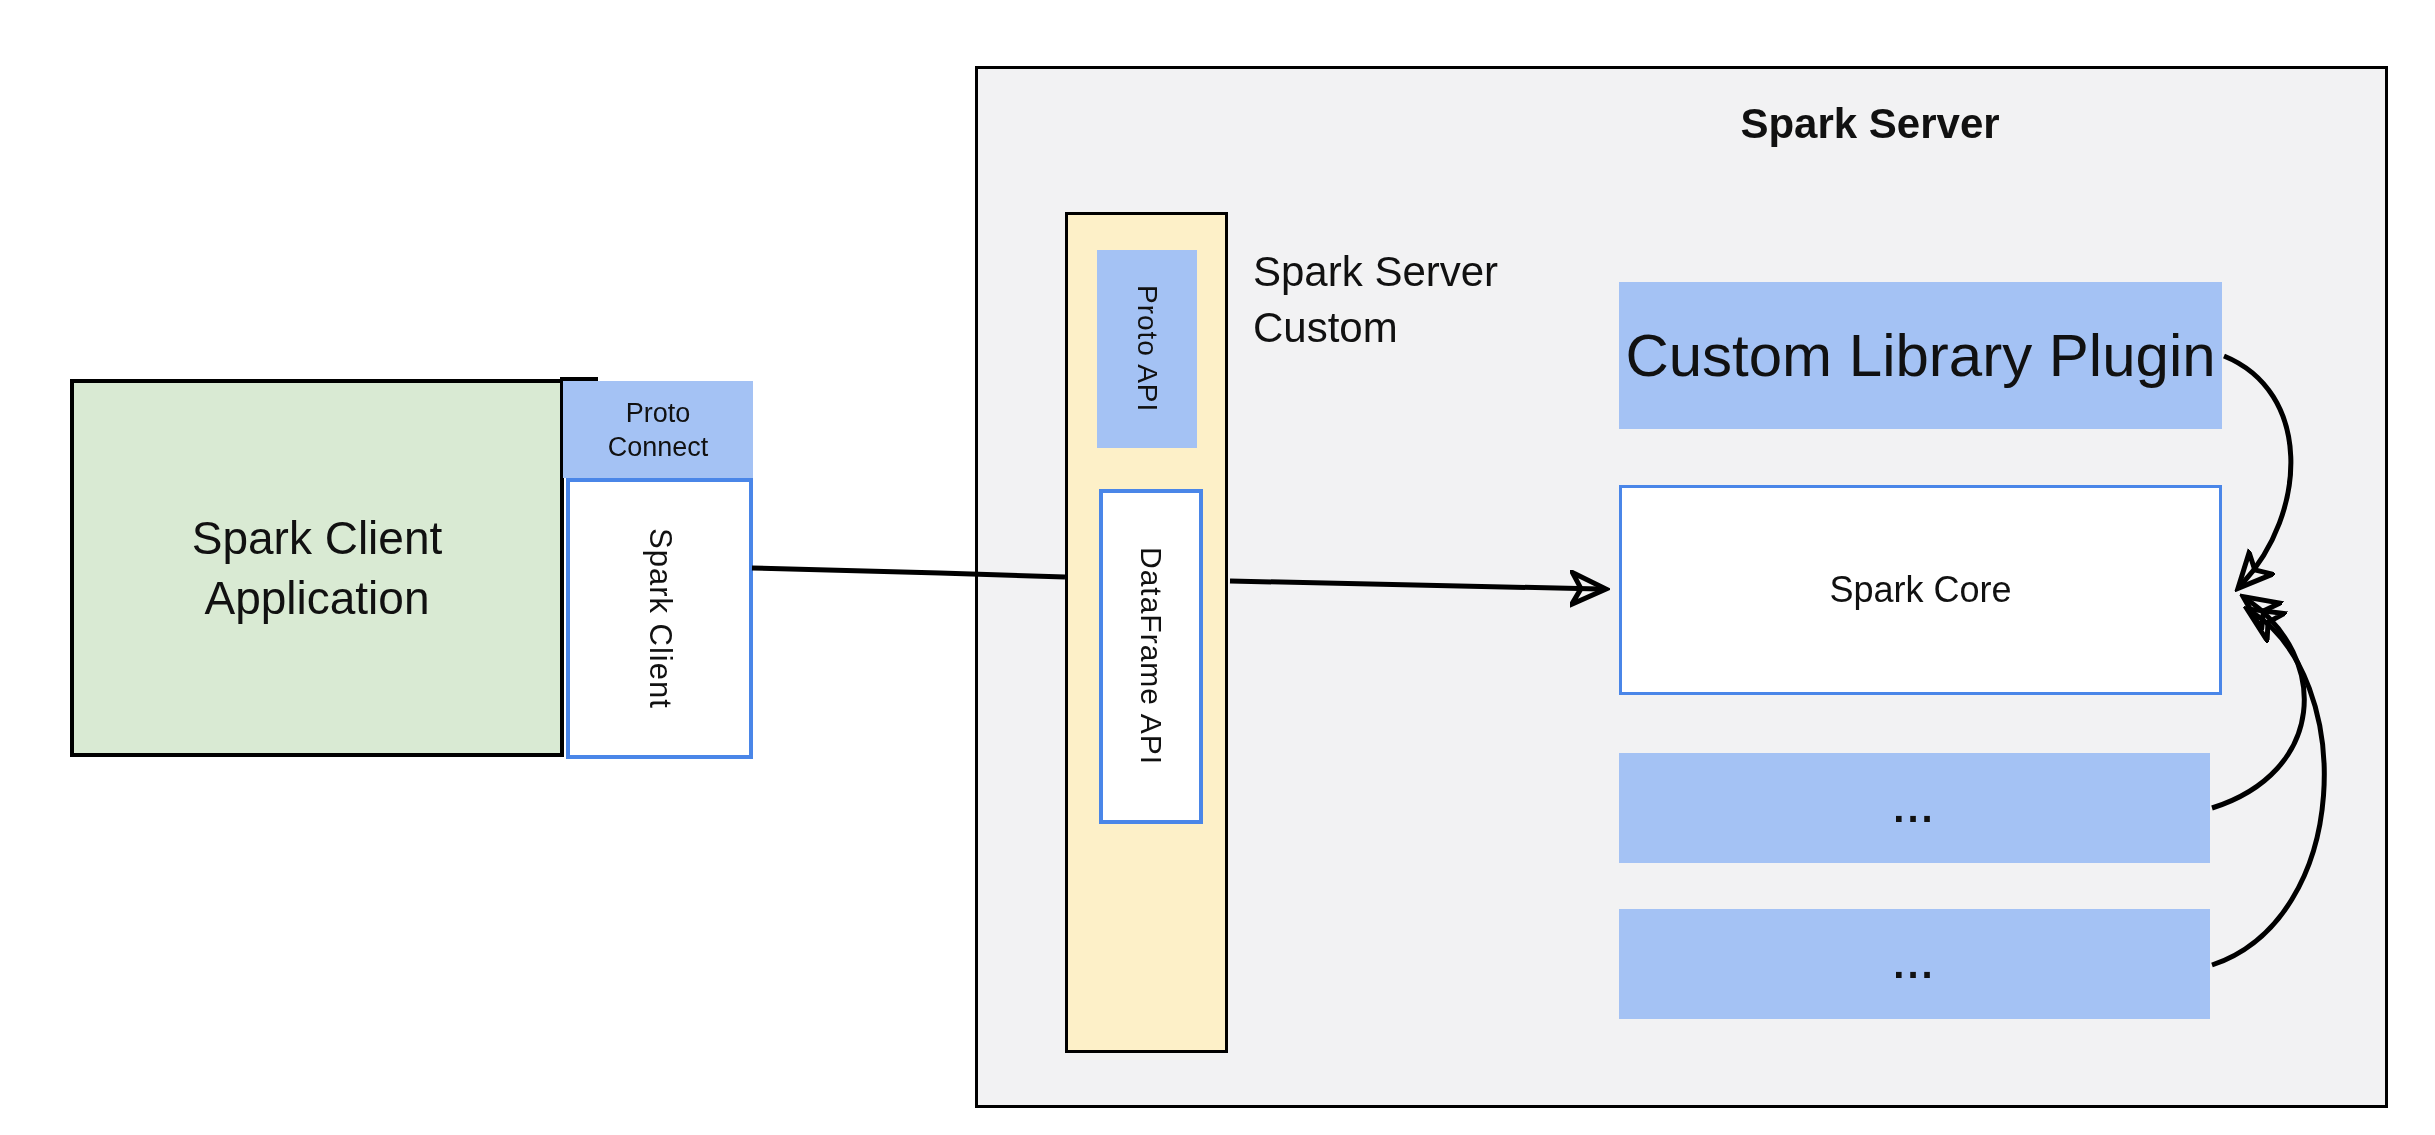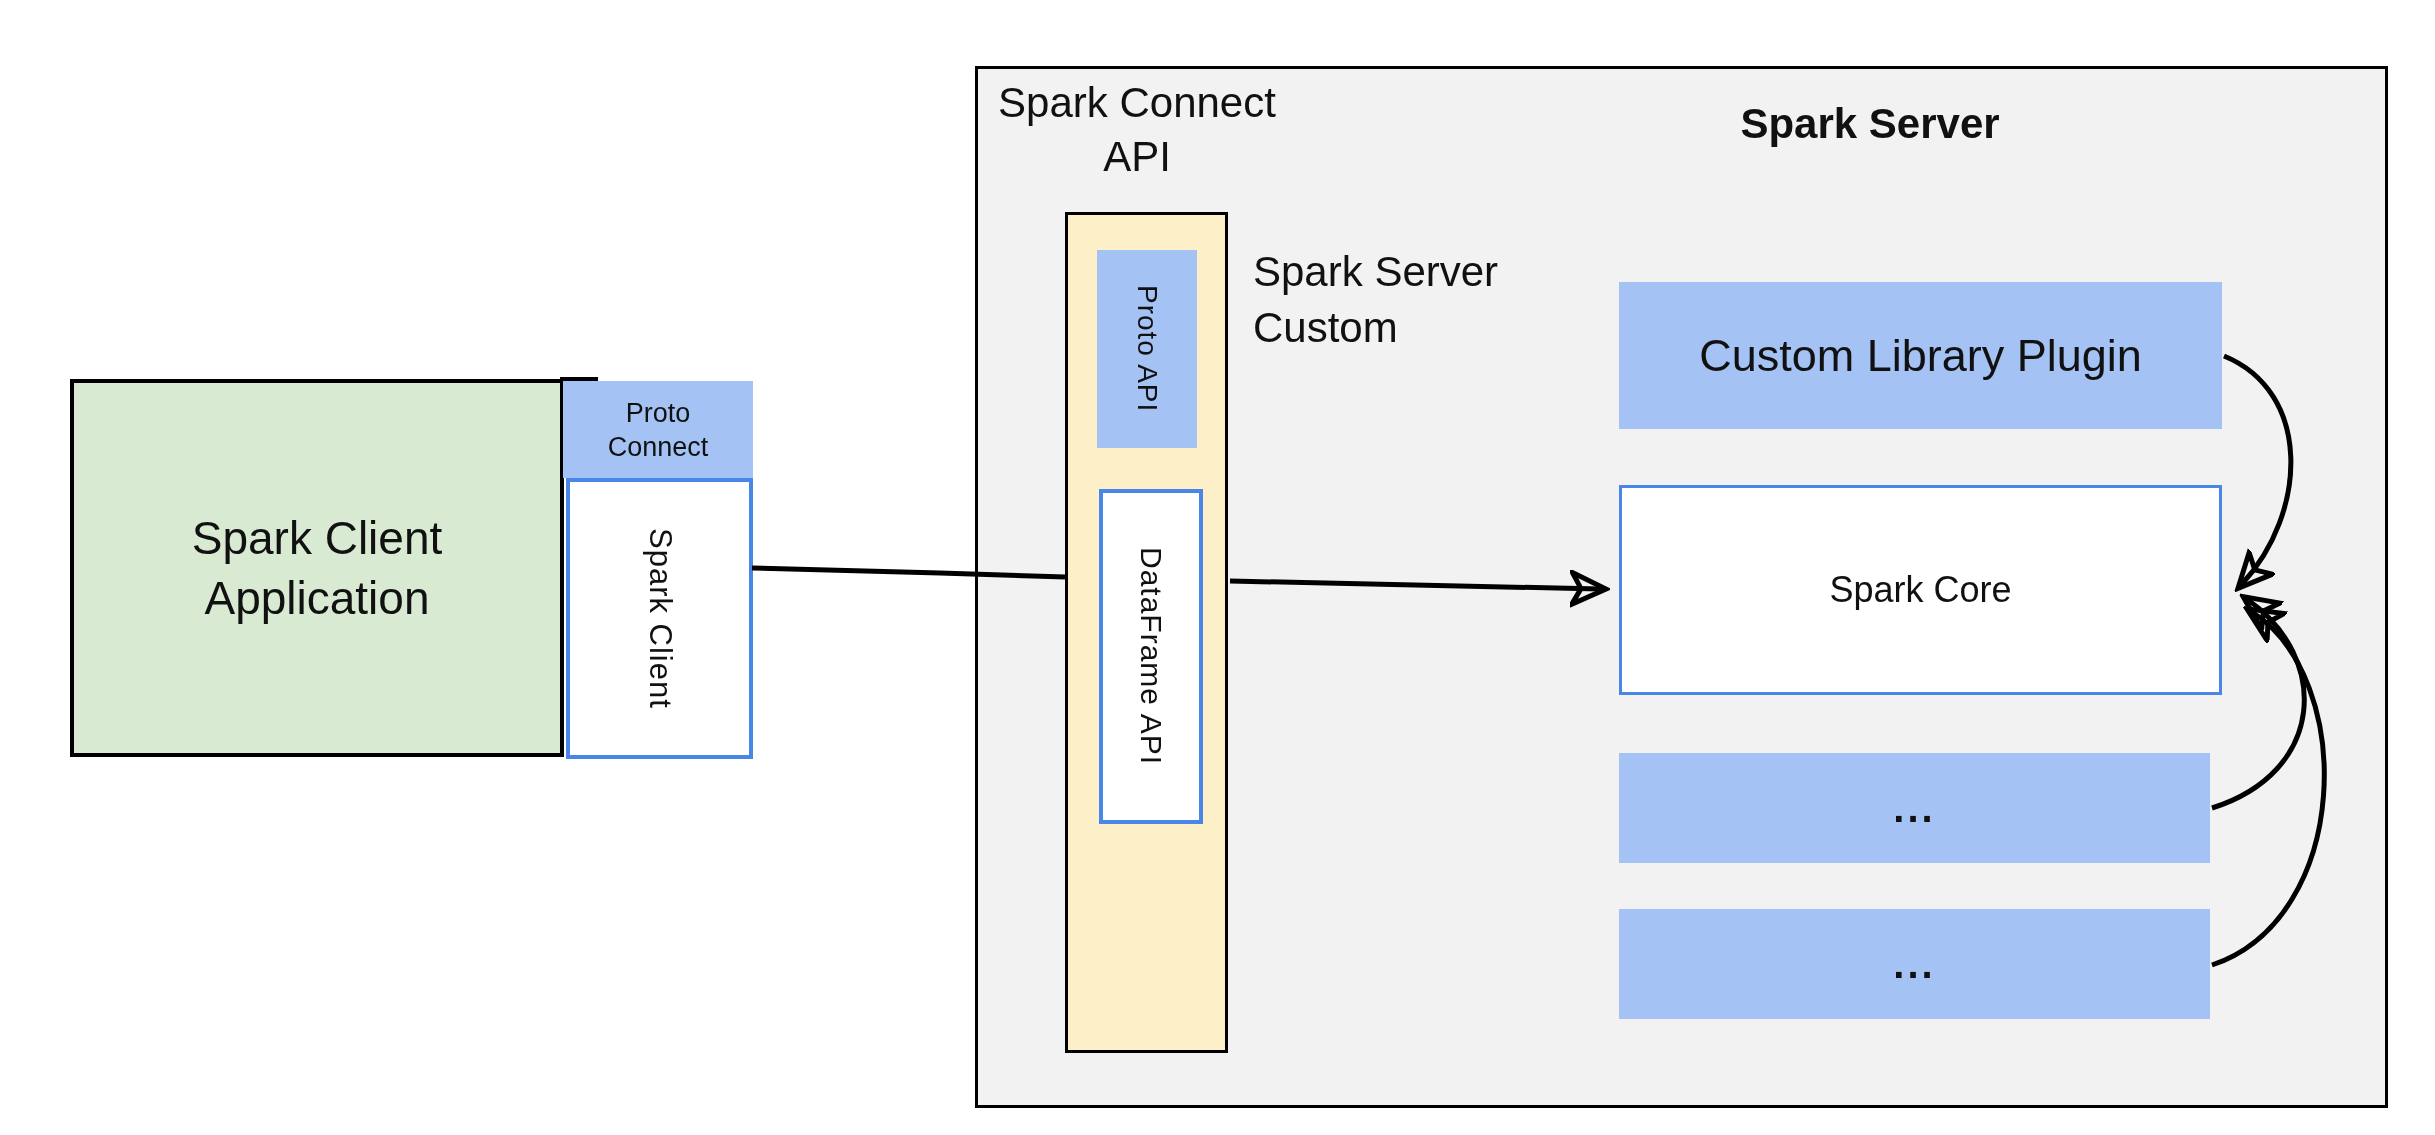--- a/index.html
+++ b/index.html
@@ -81,21 +81,21 @@
   }
   .server-library-label{
     left:1253px;top:244px;width:340px;
     font-size:42px;line-height:56px;text-align:left;
   }
 
   
   .custom-plugin{
     left:1619px;top:282px;width:603px;height:147px;
     background:var(--blue-fill);
-    font-size:45px;
+    font-size:60px;
   }
   .spark-core{
     left:1619px;top:485px;width:603px;height:210px;
     background:#ffffff;
     border:3px solid var(--blue-border);
     font-size:36px;
   }
   .dots-box{
     left:1619px;top:753px;width:591px;height:110px;
     background:var(--blue-fill);
@@ -111,24 +111,20 @@
     fill:none;stroke:var(--line);stroke-width:5;
   }
 </style>
 </head>
 <body>
 
 <div class="canvas">
 
   <div class="abs server-box"></div>
 
-  <div class="abs connect-api-label">
-    <div>Spark Connect</div>
-    <div>API</div>
-  </div>
 
   <div class="abs server-title">Spark Server</div>
 
   <div class="abs green-box center">
     <div>
       <div>Spark Client</div>
       <div>Application</div>
     </div>
   </div>
   <div class="abs border-stub"></div>

